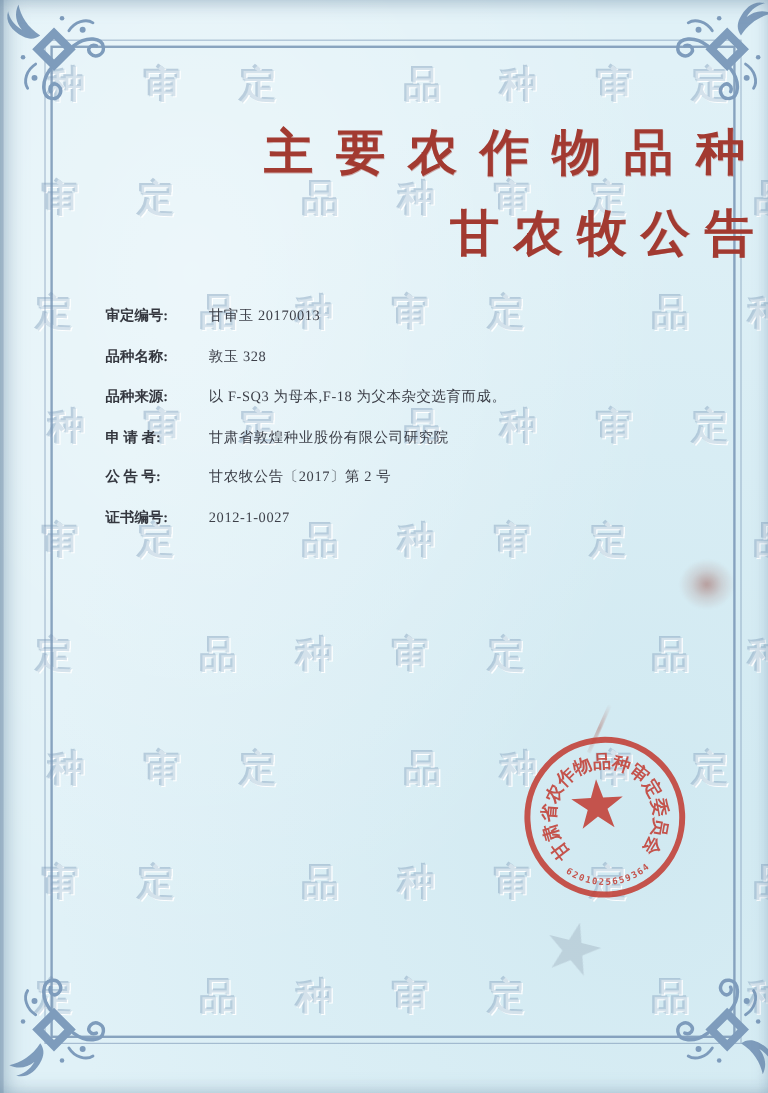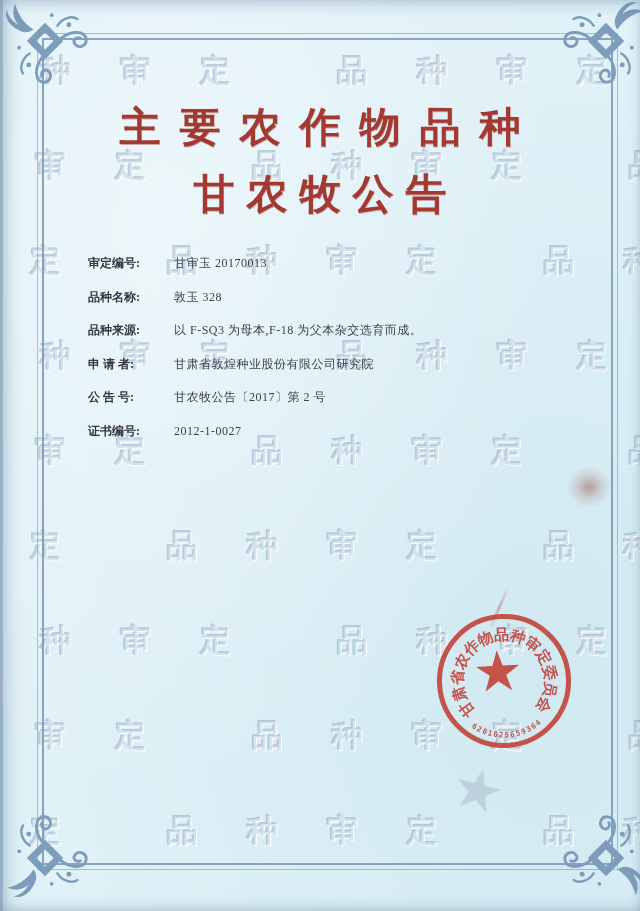--- a/index.html
+++ b/index.html
@@ -29,21 +29,21 @@
   .frame-outer{position:absolute;left:37px;top:33px;right:22px;bottom:41px;
     border:1px solid rgba(126,154,184,.60);z-index:2;}
   .frame-inner{position:absolute;left:42px;top:38px;right:27px;bottom:46px;
     border:2px solid rgba(120,149,181,.85);z-index:2;}
   .corner{position:absolute;width:86px;height:86px;z-index:3;}
   .corner.tl{left:2px;top:-2px;}
   .corner.tr{left:563px;top:-2px;transform:rotate(90deg);}
   .corner.br{left:563px;top:815px;transform:rotate(180deg);}
   .corner.bl{left:2px;top:815px;transform:rotate(270deg);}
   
-  .title-block{position:absolute;left:0;top:94px;width:640px;text-align:center;z-index:4;}
+  .title-block{position:absolute;left:0;top:94px;width:640px;text-align:right;z-index:4;}
   .title-line{font-weight:bold;font-size:41px;line-height:67px;color:#a23a31;
     text-shadow:.5px .5px 0 rgba(162,58,49,.4);}
   .t1{letter-spacing:19px;padding-left:19px;}
   .t2{letter-spacing:12px;padding-left:12px;}
   
   .fields{position:absolute;left:88px;top:247px;width:480px;z-index:4;}
   .field-row{height:33.5px;line-height:33.5px;white-space:nowrap;font-size:12px;color:#3c3f48;}
   .f-label{display:inline-block;width:86px;font-weight:bold;color:#34373f;}
   .f-value{letter-spacing:.5px;}
   

